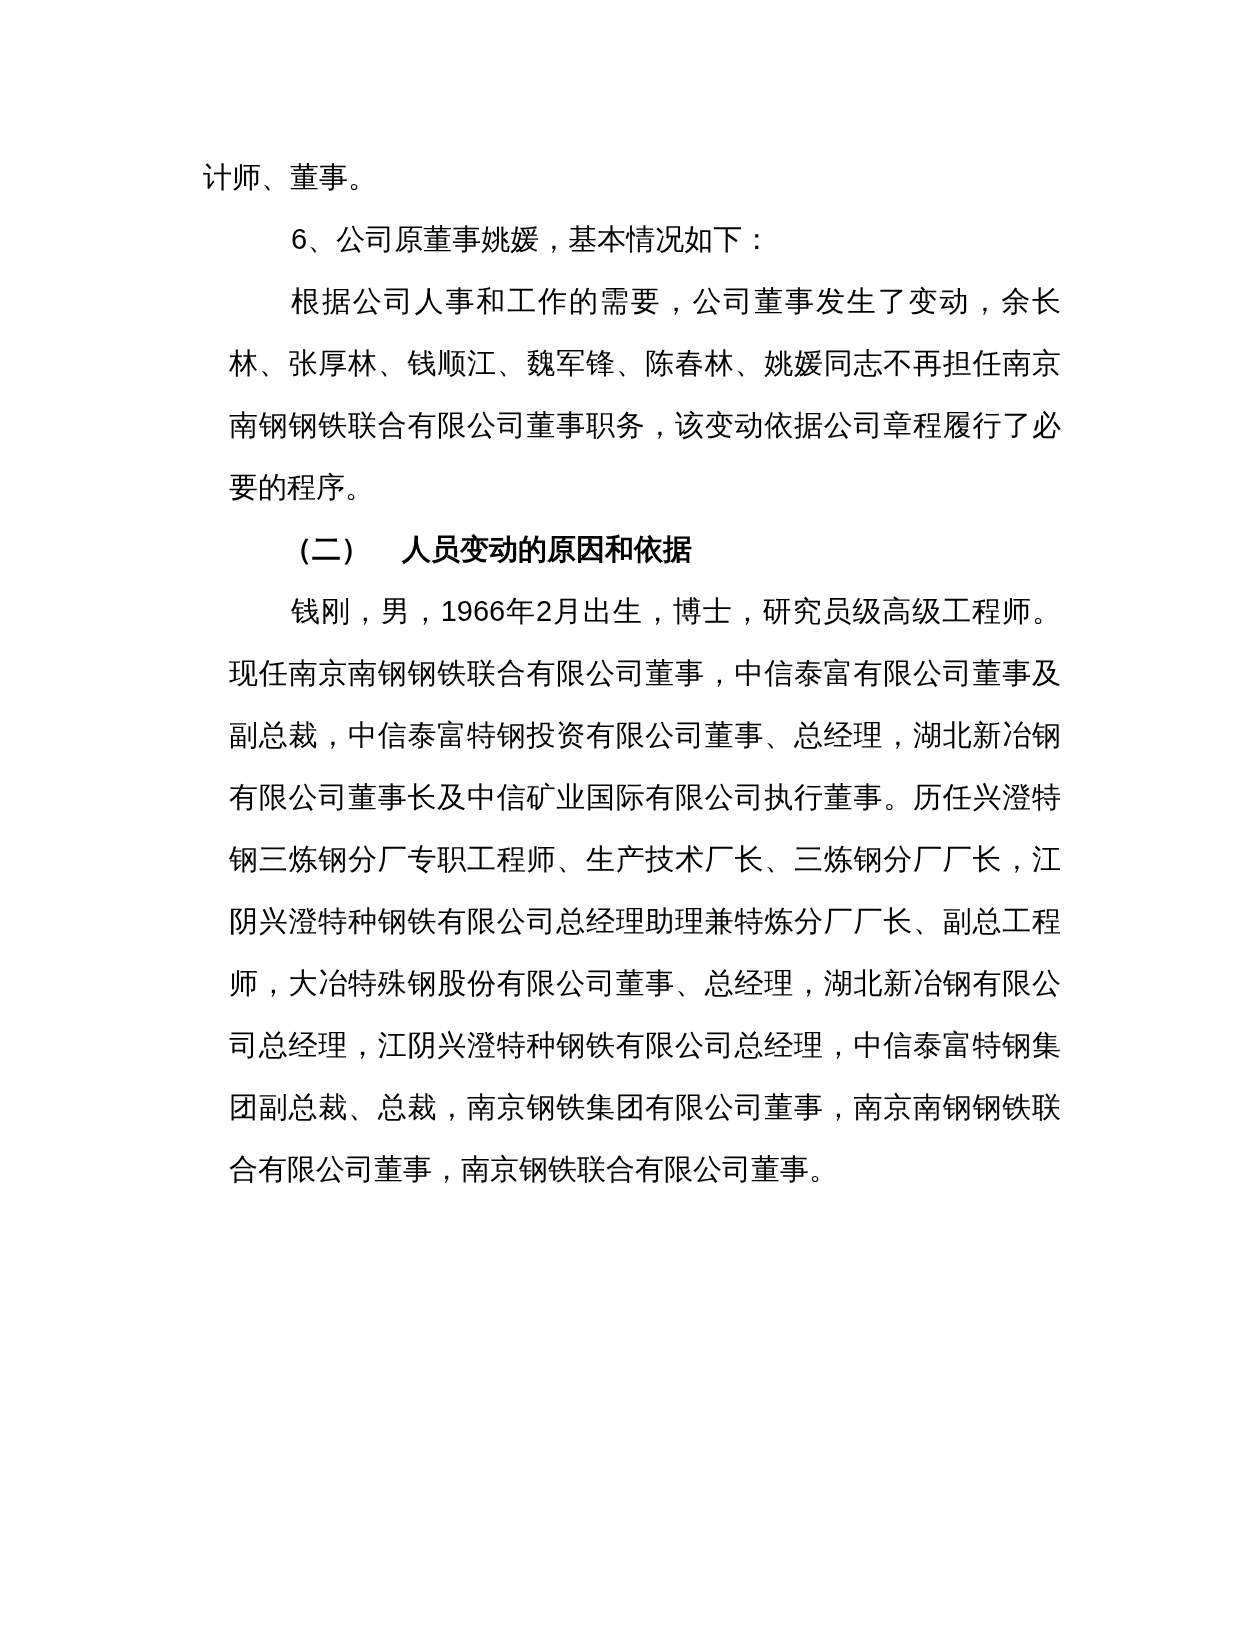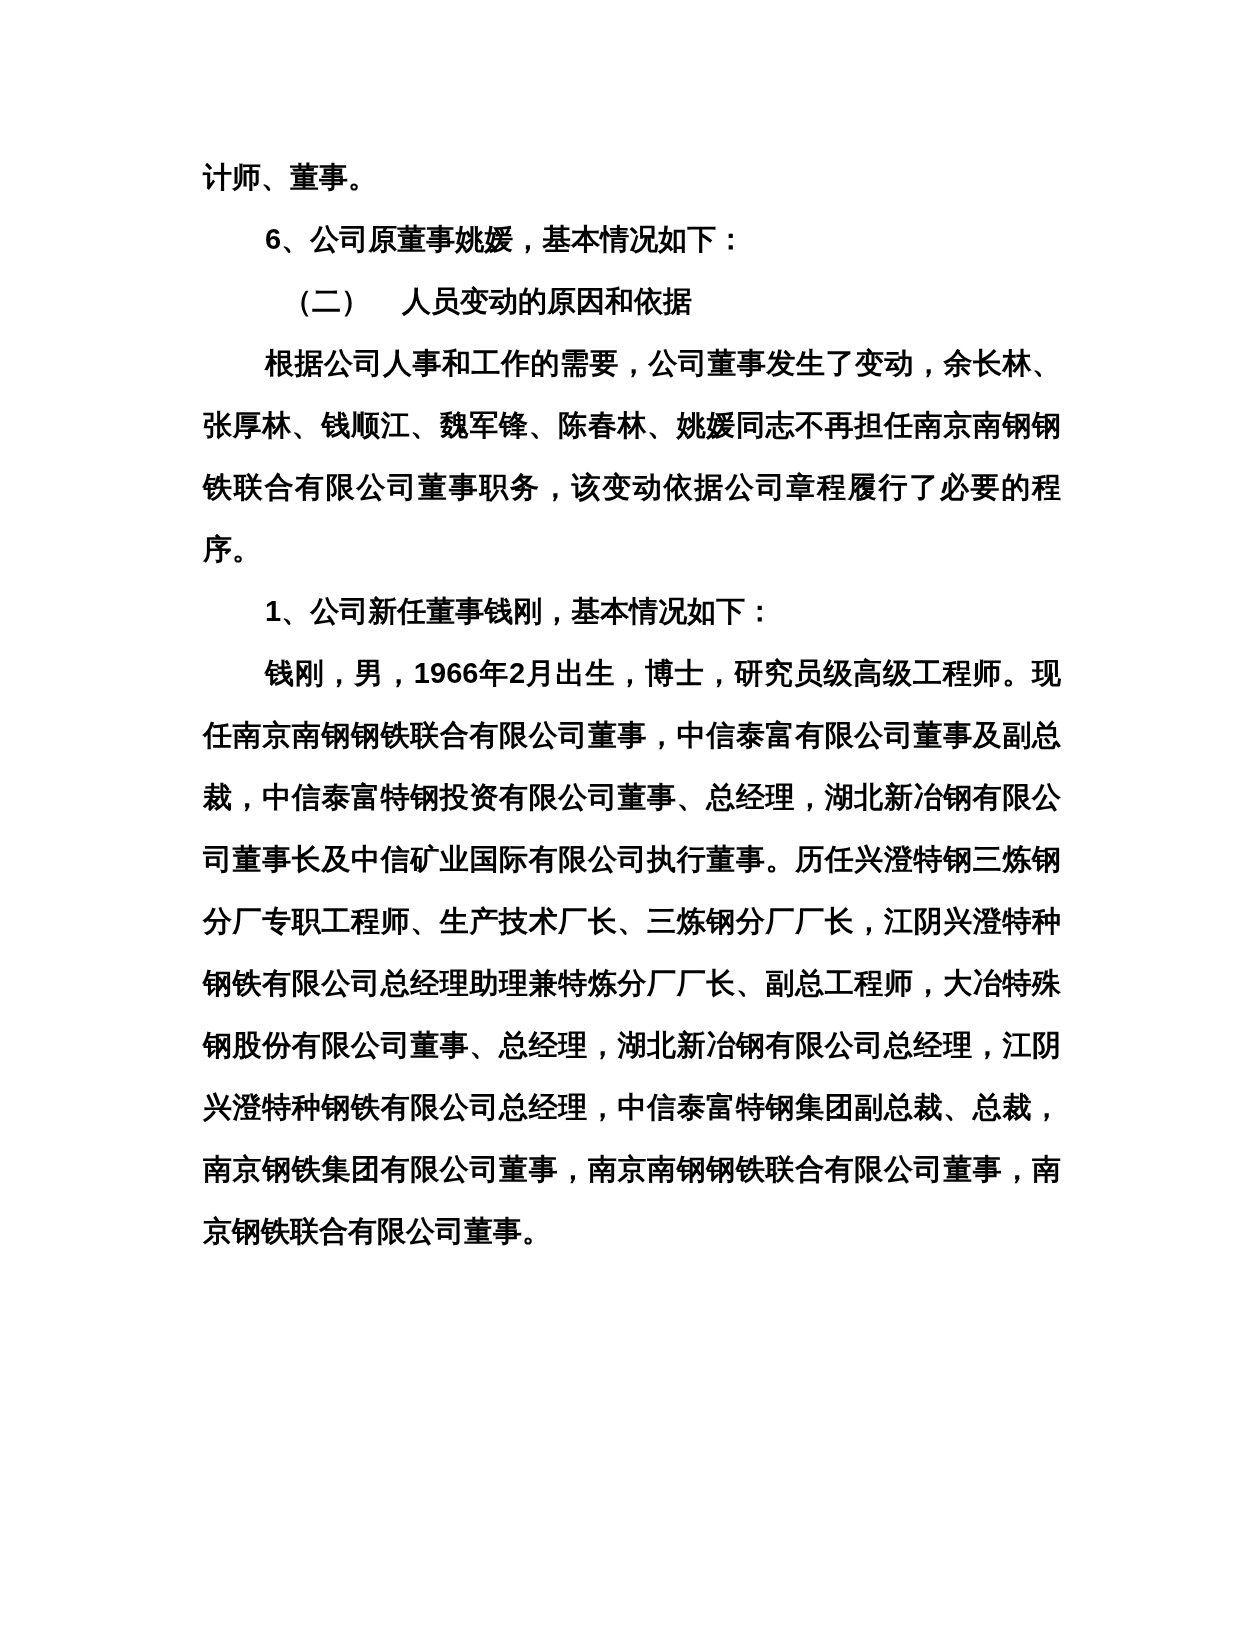--- a/index.html
+++ b/index.html
@@ -17,45 +17,44 @@
   .doc {
     position: absolute;
     left: 203px;
     top: 146px;
     width: 858px;
     color: #000000;
     font-size: 29px;
     line-height: 62px;
     text-align: justify;
   }
-  .para { margin: 0; font-weight: bold; }
-  .para.indent { text-indent: 62px; }
+  .para { margin: 0; }
+  .para.indent { text-indent: 62px; margin-left: 26px; }
   .heading {
     font-weight: bold;
     padding-left: 80px;
     text-align: left;
   }
   .heading .h-title { margin-left: 32px; }
 </style>
 </head>
 <body>
 
 <div class="page">
   <div class="doc">
 
     <p class="para">计师、董事。</p>
 
     <p class="para indent">6、公司原董事姚媛，基本情况如下：</p>
 
 
+    <p class="para indent">根据公司人事和工作的需要，公司董事发生了变动，余长林、张厚林、钱顺江、魏军锋、陈春林、姚媛同志不再担任南京南钢钢铁联合有限公司董事职务，该变动依据公司章程履行了必要的程序。</p>
+
     <p class="para heading">
       <span class="h-num">（二）</span><span class="h-title">人员变动的原因和依据</span>
     </p>
 
-    <p class="para indent">根据公司人事和工作的需要，公司董事发生了变动，余长林、张厚林、钱顺江、魏军锋、陈春林、姚媛同志不再担任南京南钢钢铁联合有限公司董事职务，该变动依据公司章程履行了必要的程序。</p>
 
-
-    <p class="para indent">1、公司新任董事钱刚，基本情况如下：</p>
 
     <p class="para indent">钱刚，男，1966年2月出生，博士，研究员级高级工程师。现任南京南钢钢铁联合有限公司董事，中信泰富有限公司董事及副总裁，中信泰富特钢投资有限公司董事、总经理，湖北新冶钢有限公司董事长及中信矿业国际有限公司执行董事。历任兴澄特钢三炼钢分厂专职工程师、生产技术厂长、三炼钢分厂厂长，江阴兴澄特种钢铁有限公司总经理助理兼特炼分厂厂长、副总工程师，大冶特殊钢股份有限公司董事、总经理，湖北新冶钢有限公司总经理，江阴兴澄特种钢铁有限公司总经理，中信泰富特钢集团副总裁、总裁，南京钢铁集团有限公司董事，南京南钢钢铁联合有限公司董事，南京钢铁联合有限公司董事。</p>
 
   </div>
 </div>
 
 </body></html>

